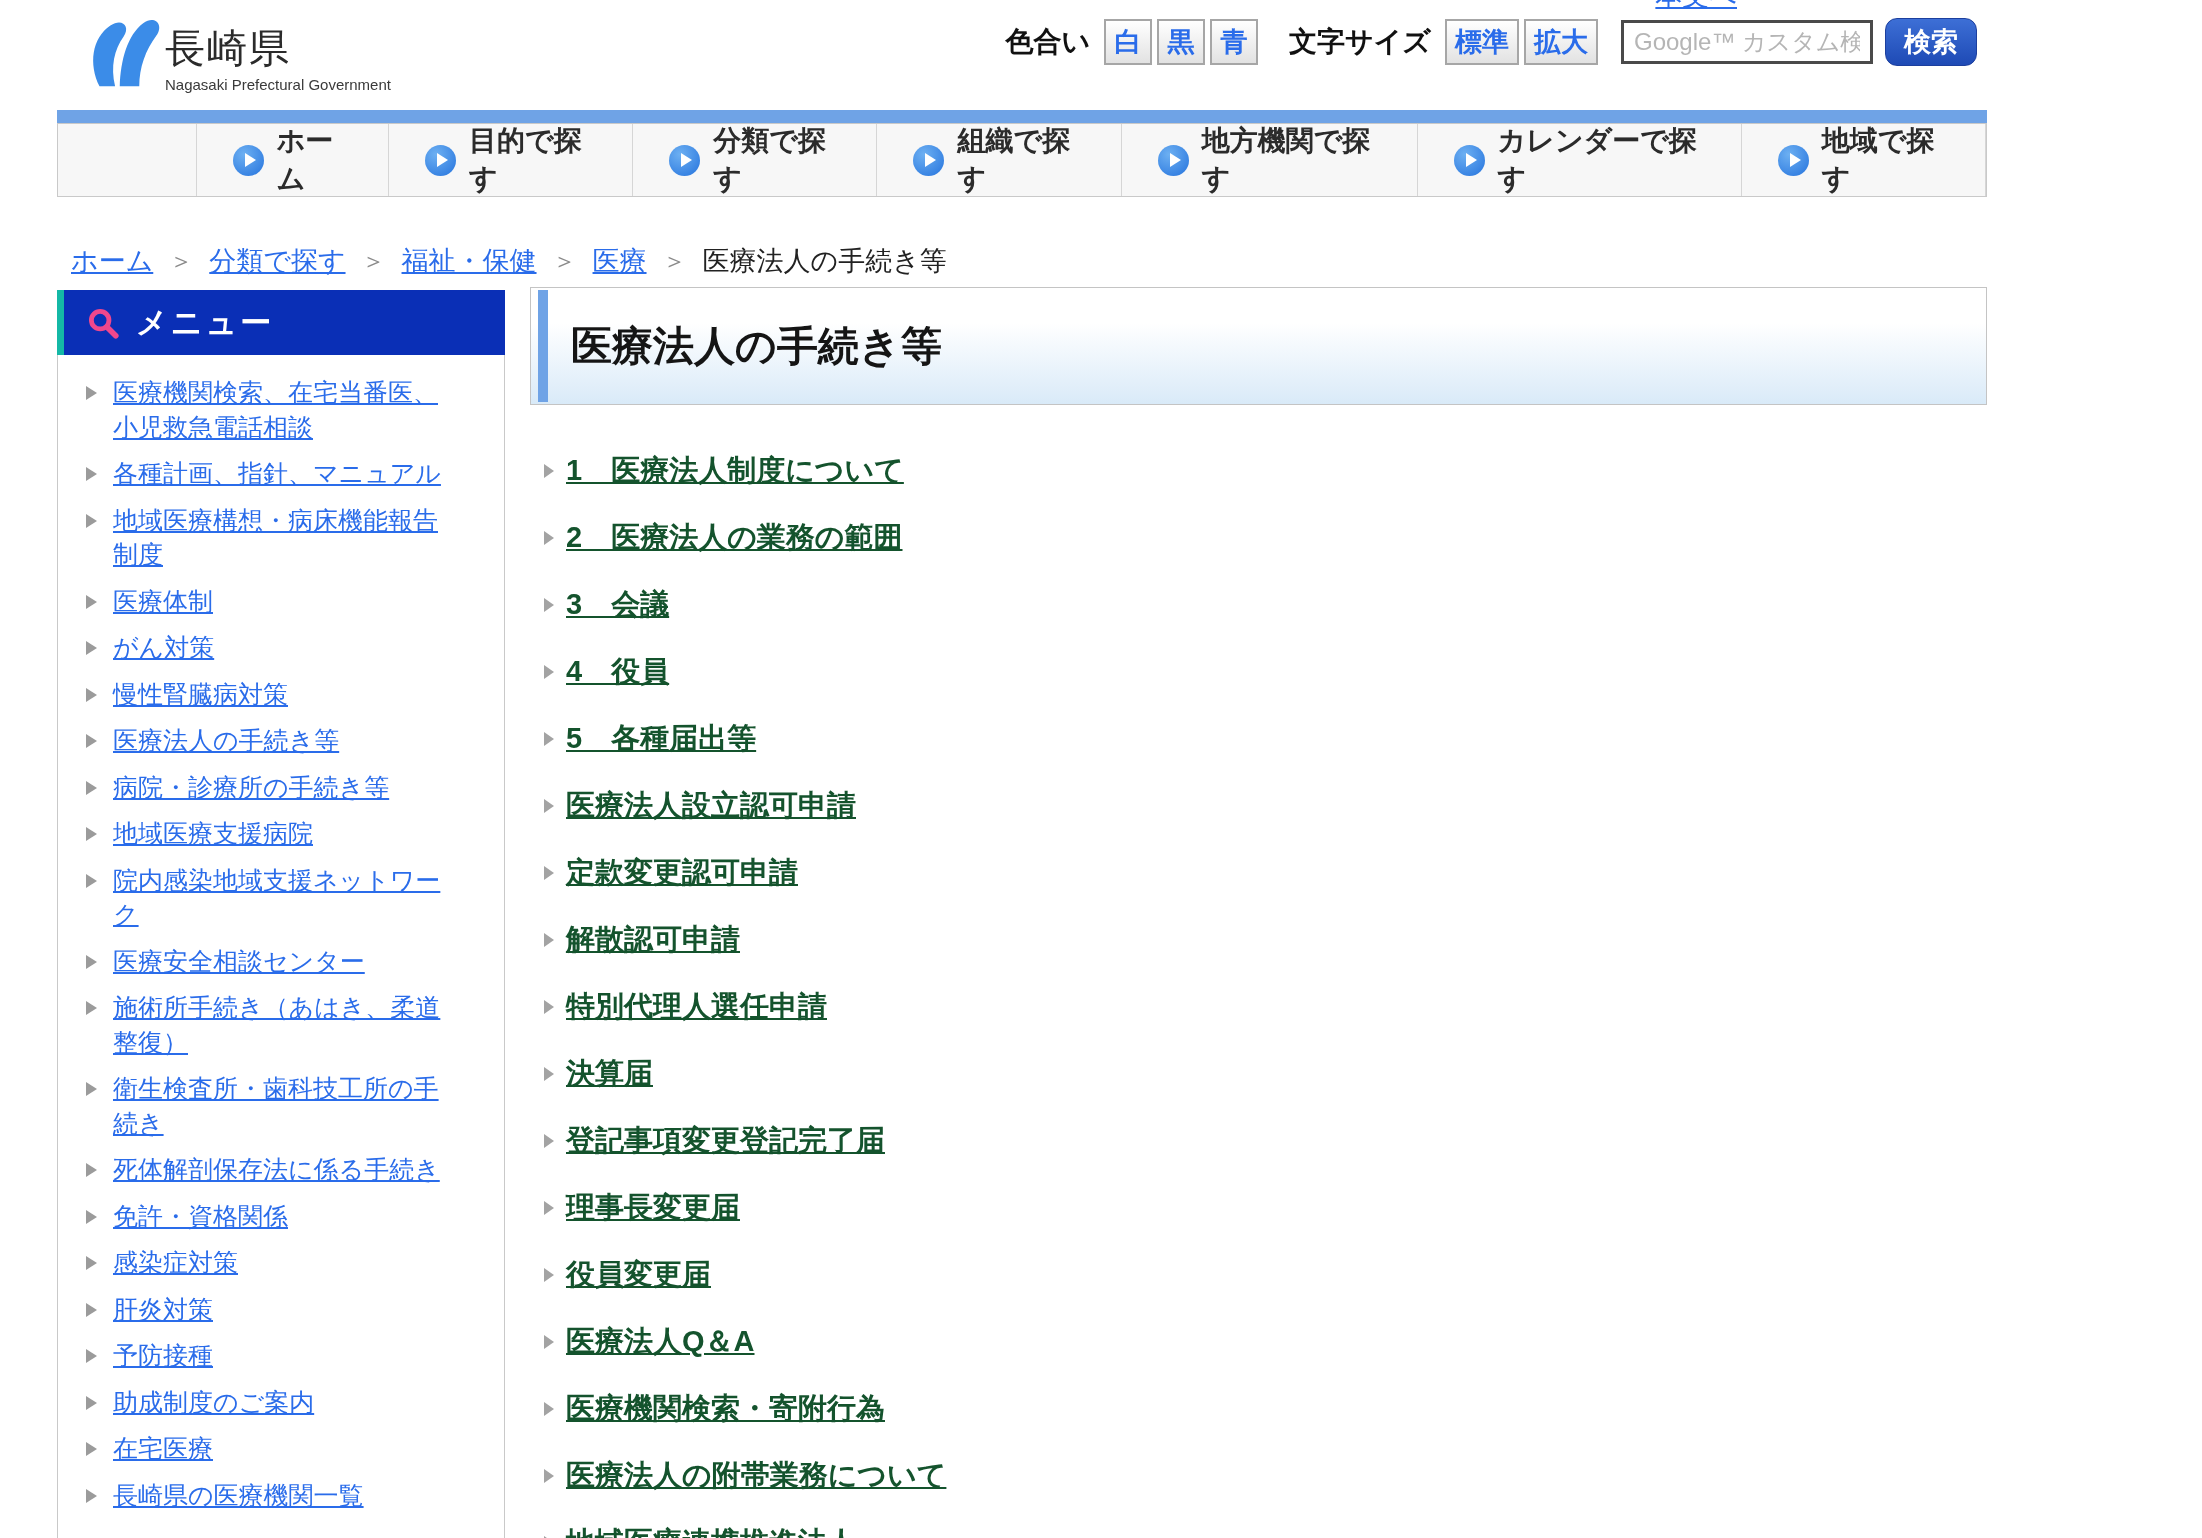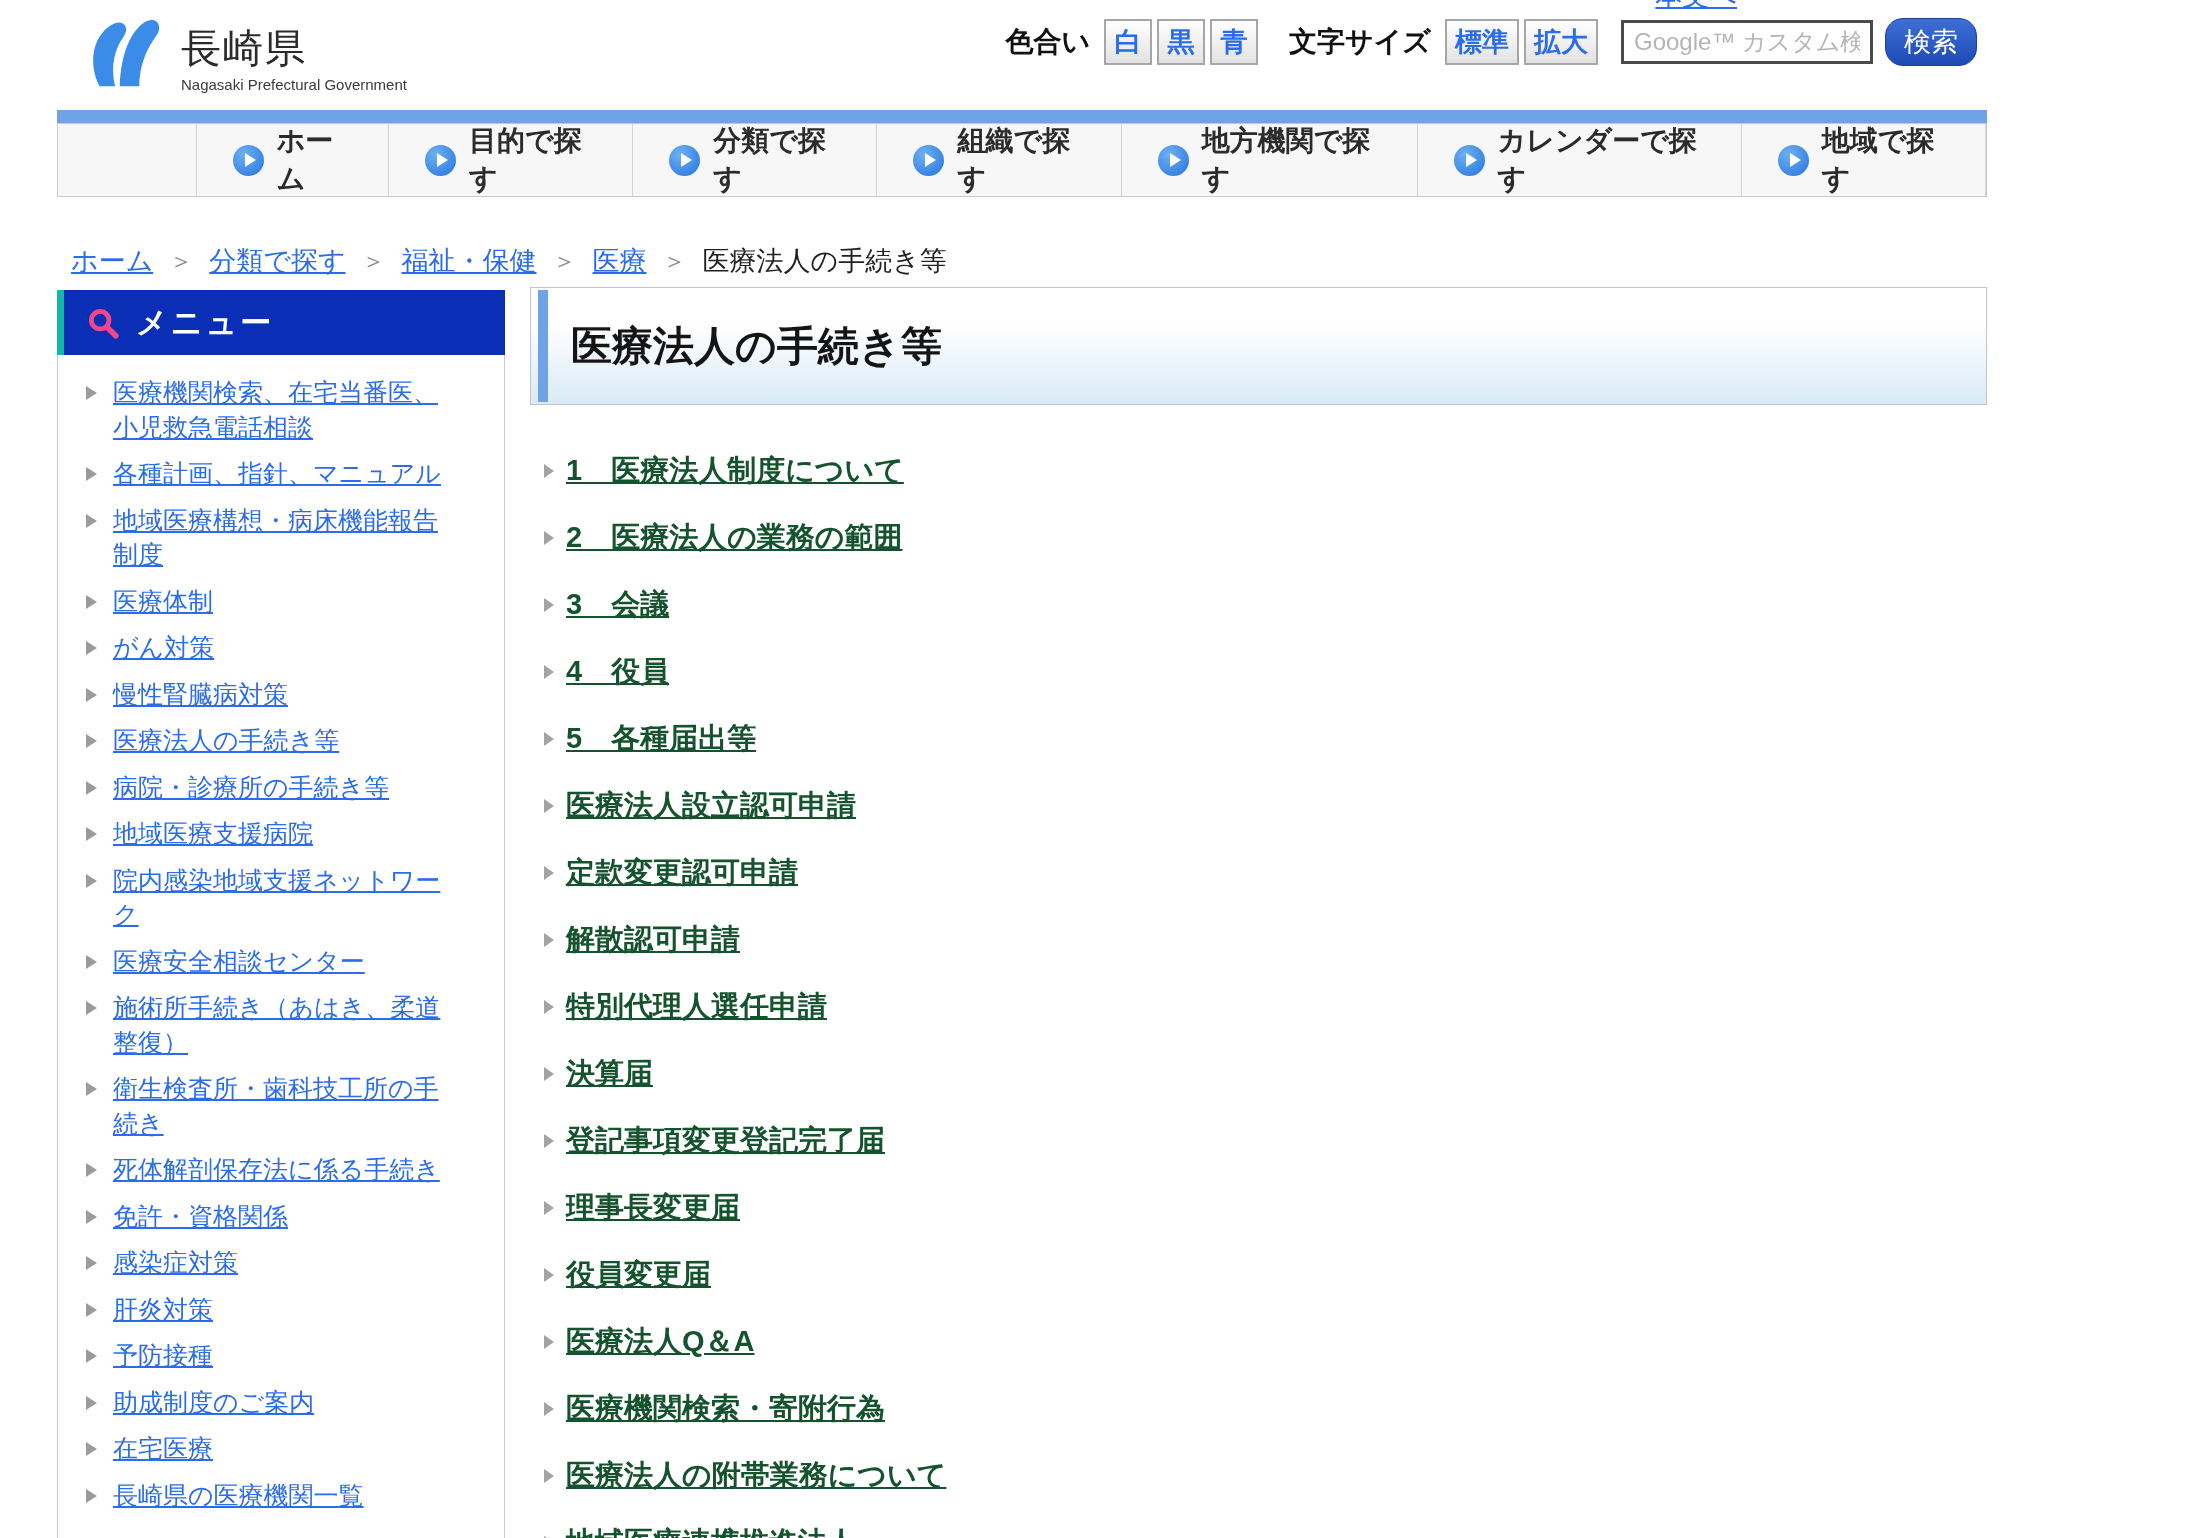--- a/index.html
+++ b/index.html
@@ -11,21 +11,21 @@
     position:relative;
   }
   .site { position:absolute; left:57px; top:0; width:1930px; }
 
   
   .skip-link {
     position:absolute; top:-22px; right:250px;
     font-size:27px; color:#2a6cea; text-decoration:underline;
   }
   .header { position:relative; height:110px; }
-  .logo { position:absolute; left:30px; top:12px; display:flex; align-items:flex-start; gap:16px; text-decoration:none; }
+  .logo { position:absolute; left:30px; top:12px; display:flex; align-items:flex-start; text-decoration:none; }
   .logo-mark { width:78px; height:80px; }
   .logo-text { padding-top:14px; }
   .logo-title { font-size:40px; color:#2b2b2b; letter-spacing:2px; line-height:1.1; }
   .logo-sub { font-size:15px; color:#3a3a3a; margin-top:6px; }
 
   .header-controls {
     position:absolute; right:10px; top:18px;
     display:flex; align-items:center;
   }
   .ctrl-label { font-size:28px; font-weight:bold; color:#111; margin:0 14px 0 26px; }
@@ -36,23 +36,23 @@
     font-family:inherit; cursor:pointer;
   }
   .search-box { display:flex; align-items:center; margin-left:18px; }
   .search-input {
     width:252px; height:44px; border:3px solid #4a4a4a;
     font-size:24px; padding:0 10px; color:#333; font-family:inherit;
   }
   .search-input::placeholder { color:#b5b5b5; }
   .search-btn {
     margin-left:12px; width:92px; height:48px;
-    border:1px solid #1c3f9e; border-radius:18px;
+    border:1px solid #1c3f9e; border-radius:12px;
     background:linear-gradient(#3d6fd6,#1e4ab5);
-    color:#ffffff; font-size:27px; font-weight:normal;
+    color:#ffffff; font-size:27px; font-weight:bold;
     font-family:inherit; cursor:pointer;
   }
 
   
   .blue-bar { position:absolute; top:110px; left:0; width:100%; height:13px; background:#6fa3e6; }
   .nav {
     position:absolute; top:123px; left:0; width:100%; height:74px;
     background:#f7f7f7; border:1px solid #c9c9c9;
     display:flex; align-items:stretch;
   }

